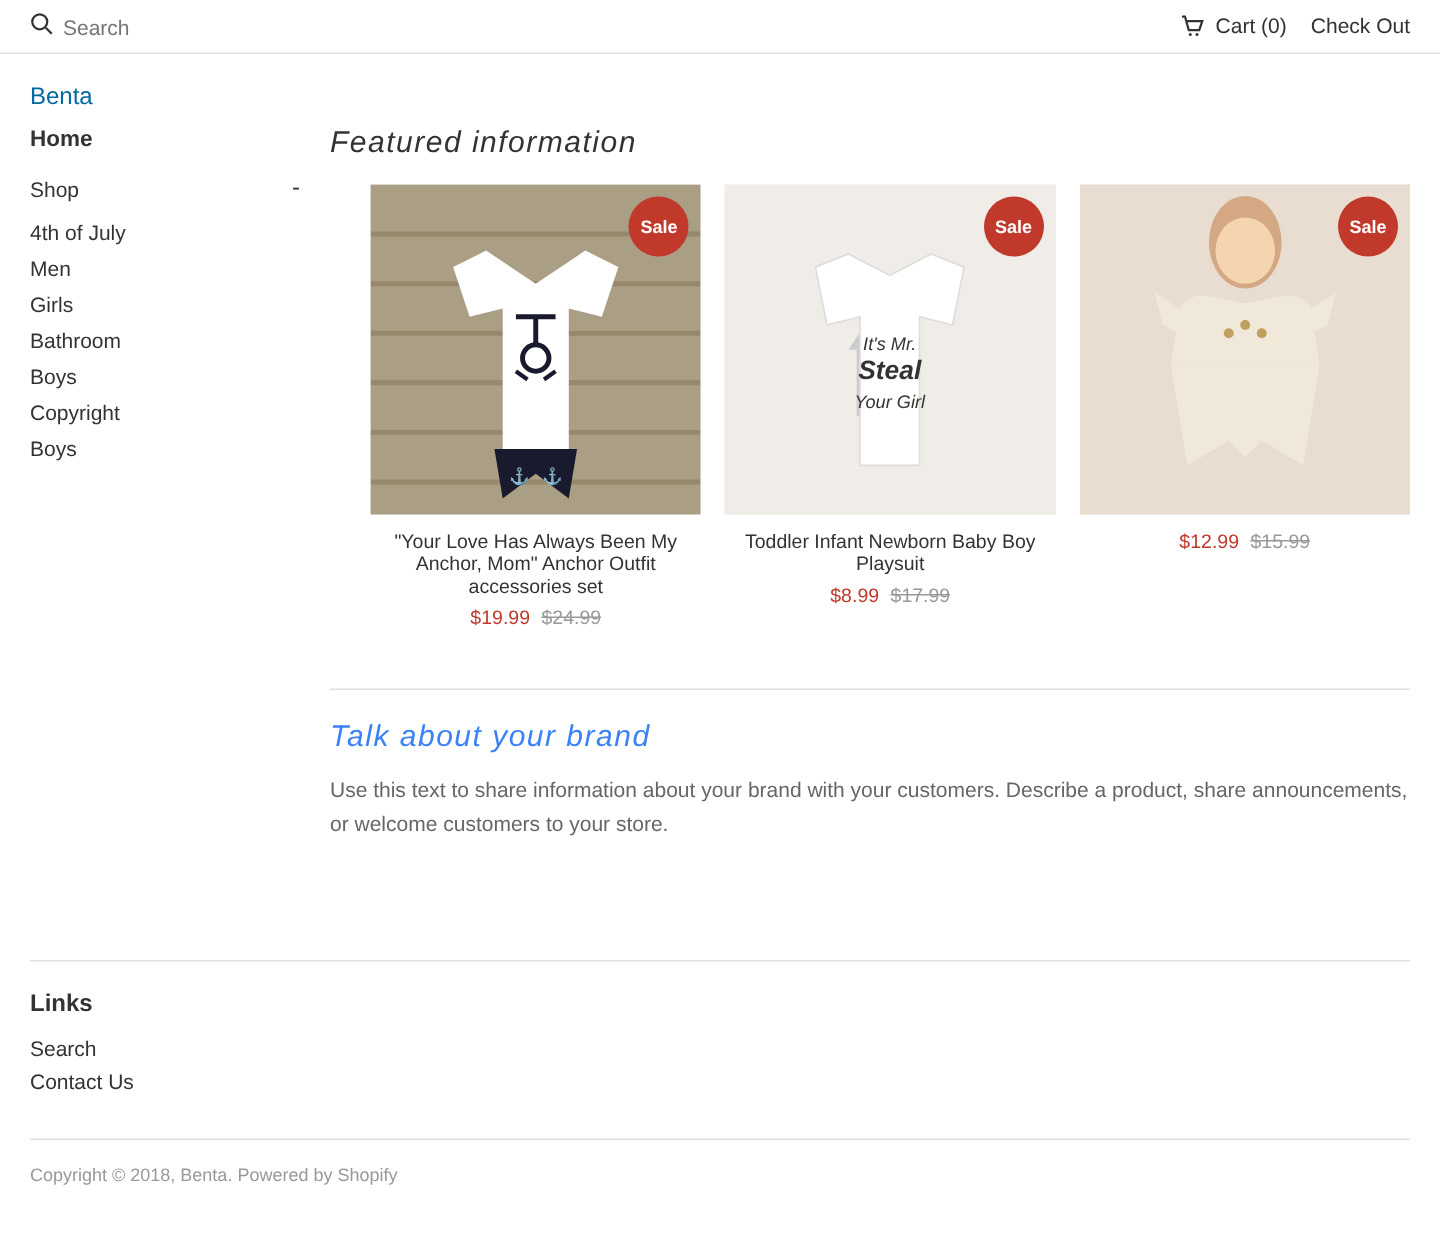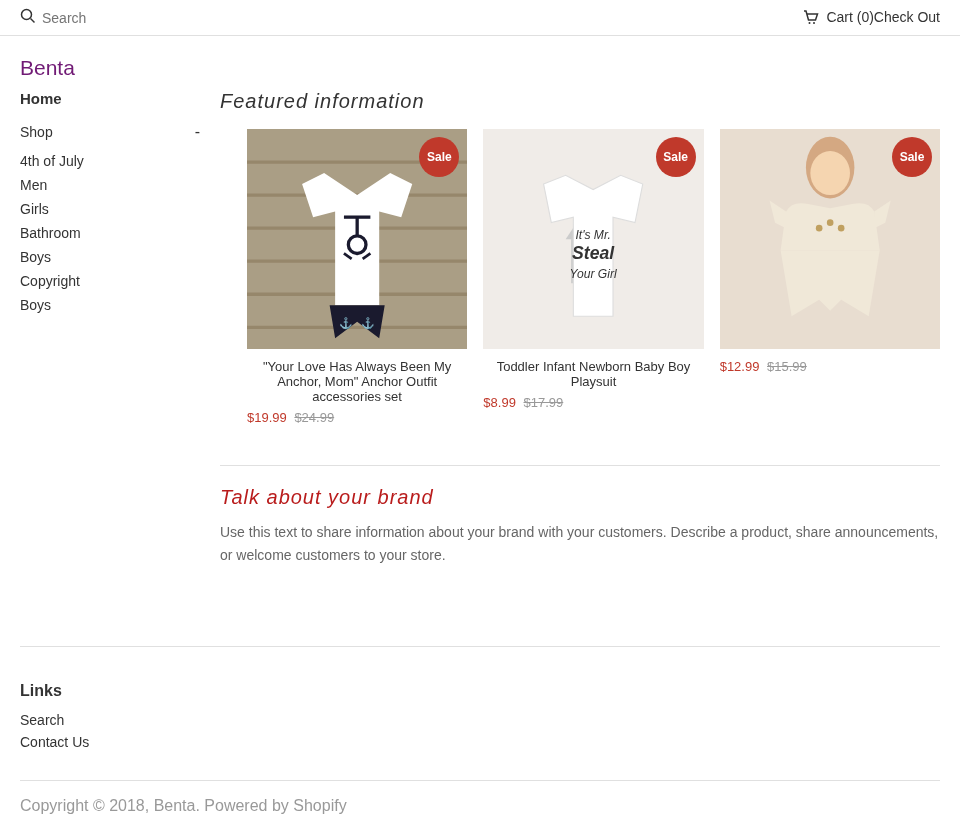--- a/index.html
+++ b/index.html
@@ -21,33 +21,34 @@
     .header-search input {
       border: none;
       outline: none;
       font-size: 14px;
       color: #333;
       width: 200px;
     }
     .header-right {
       display: flex;
       align-items: center;
+      gap: 16px;
     }
     .cart-link, .checkout-link {
       text-decoration: none;
       color: #333;
       font-size: 14px;
     }
 
     
     .store-name {
       padding: 20px 32px 10px 20px;
-      font-size: 21px;
+      font-size: 16px;
       font-weight: normal;
-      color: #701a75;
+      color: #0369a1;
     }
 
     
     .main-layout {
       display: flex;
       padding: 0 20px;
       gap: 20px;
     }
 
     
@@ -138,20 +139,21 @@
       z-index: 2;
     }
 
     .product-title {
       font-size: 13px;
       color: #333;
       text-align: center;
       margin-bottom: 6px;
     }
     .product-prices {
+      text-align: center;
       font-size: 13px;
     }
     .price-sale {
       color: #c0392b;
       margin-right: 4px;
     }
     .price-original {
       color: #999;
       text-decoration: line-through;
     }
@@ -172,21 +174,21 @@
       margin-bottom: 40px;
       padding-top: 20px;
       border-top: 1px solid #e0e0e0;
     }
     .brand-title {
       font-size: 20px;
       font-weight: normal;
       letter-spacing: 1px;
       margin-bottom: 12px;
       font-style: italic;
-      color: #b91c1c;
+      color: #3b82f6;
     }
     .brand-text {
       font-size: 14px;
       color: #666;
       line-height: 1.6;
     }
 
     
     .footer {
       padding: 20px;
@@ -206,21 +208,21 @@
     }
     .footer-links-list li a {
       text-decoration: none;
       color: #333;
       font-size: 14px;
     }
     .footer-copyright {
       margin-top: 30px;
       padding-top: 16px;
       border-top: 1px solid #e0e0e0;
-      font-size: 16px;
+      font-size: 12px;
       color: #999;
     }
 
     
     .svg-product {
       position: absolute;
       top: 0; left: 0;
       width: 100%; height: 100%;
     }
   </style>
@@ -370,21 +372,21 @@
 
     <div class="brand-section">
       <div class="brand-title">Talk about your brand</div>
       <p class="brand-text">Use this text to share information about your brand with your customers. Describe a product, share announcements, or welcome customers to your store.</p>
     </div>
 
   </div>
 </div>
 
 <div class="footer">
-  <div style="border-top: 1px solid #e0e0e0; padding-top: 35px;">
+  <div style="border-top: 1px solid #e0e0e0; padding-top: 20px;">
     <div class="footer-links-title">Links</div>
     <ul class="footer-links-list">
       <li>
         <a href="#">Search</a>
       </li>
       <li>
         <a href="#">Contact Us</a>
       </li>
     </ul>
     <div class="footer-copyright">Copyright © 2018, Benta. Powered by Shopify</div>

